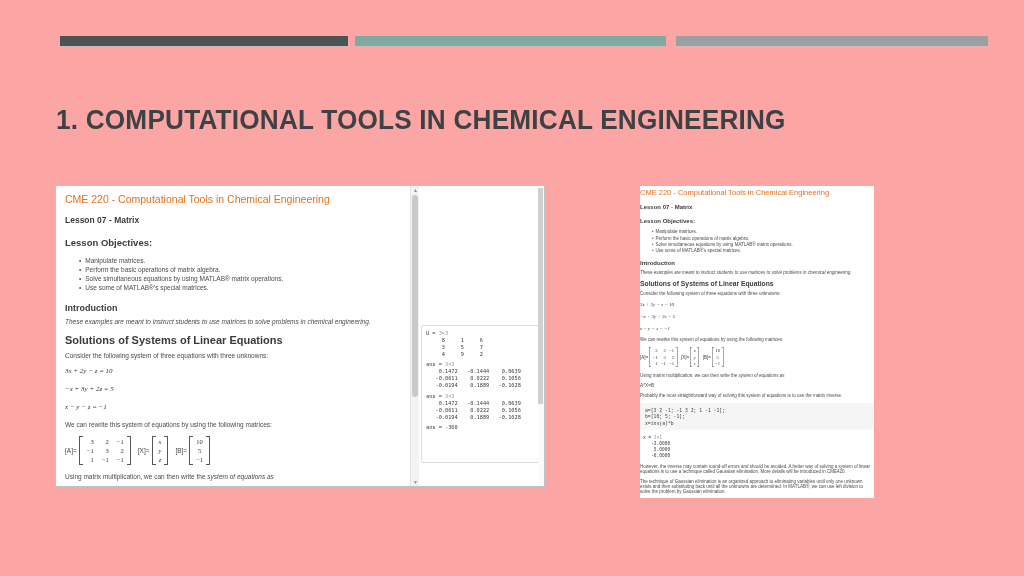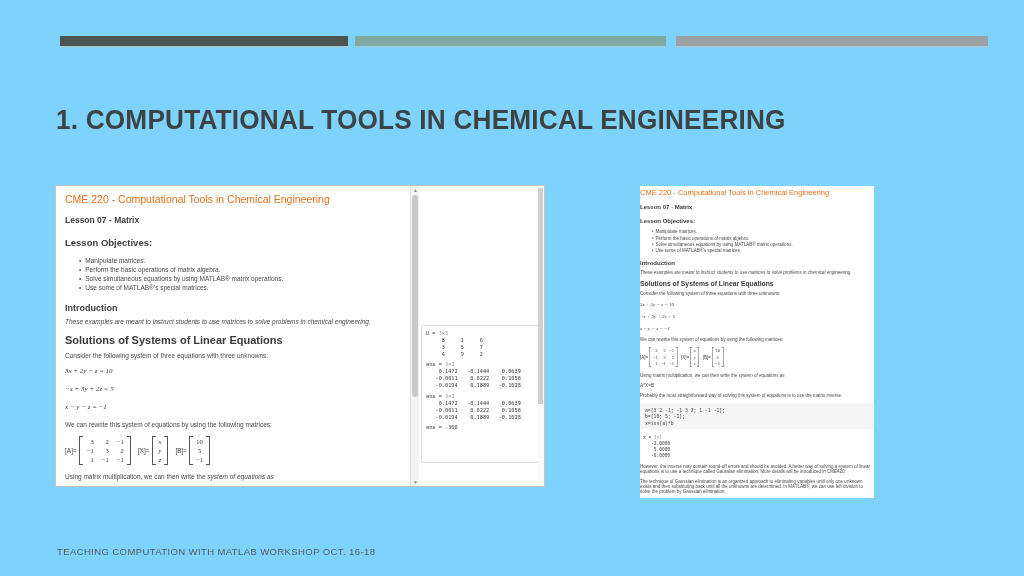--- a/index.html
+++ b/index.html
@@ -1,16 +1,16 @@
 <!DOCTYPE html>
 <html><head>
 <meta charset="utf-8">
 <style>
   html,body { margin:0; padding:0; background:#fff; }
-  .slide { position:relative; width:1024px; height:576px; background:#7dd3fc; overflow:hidden;
+  .slide { position:relative; width:1024px; height:576px; background:#fca5a5; overflow:hidden;
            font-family:"Liberation Sans", sans-serif; }
 
   
   .bar { position:absolute; top:36px; height:10px; }
   .bar1 { left:60px;  width:288px; background:#4b5355; box-shadow:0 2px 0 rgba(176,196,199,.55); }
   .bar2 { left:355px; width:311px; background:#80a9a2; box-shadow:0 2px 0 rgba(176,196,199,.45); }
   .bar3 { left:676px; width:312px; background:#9ba0a5; box-shadow:0 2px 0 rgba(190,200,205,.5); }
 
   .title { position:absolute; left:56px; top:105px; font-size:27px; font-weight:bold;
            color:#3d4245; white-space:nowrap; transform:scaleX(.97); transform-origin:0 50%;
@@ -278,14 +278,13 @@
         <div class="out-row">    5.0000</div>
         <div class="out-row">   -6.0000</div>
       </div>
 
       <div class="p-body">However, the inverse may contain round-off errors and should be avoided. A better way of solving a system of linear equations is to use a technique called Gaussian elimination. More details will be introduced in CME420.</div>
       <div class="p-body">The technique of Gaussian elimination is an organized approach to eliminating variables until only one unknown exists and then substituting back until all the unknowns are determined. In MATLAB®, we can use left division to solve the problem by Gaussian elimination.</div>
 
     </div>
   </div>
 
-  <div class="footer">TEACHING COMPUTATION WITH MATLAB WORKSHOP OCT. 16-18</div>
 </div>
 
 </body></html>

